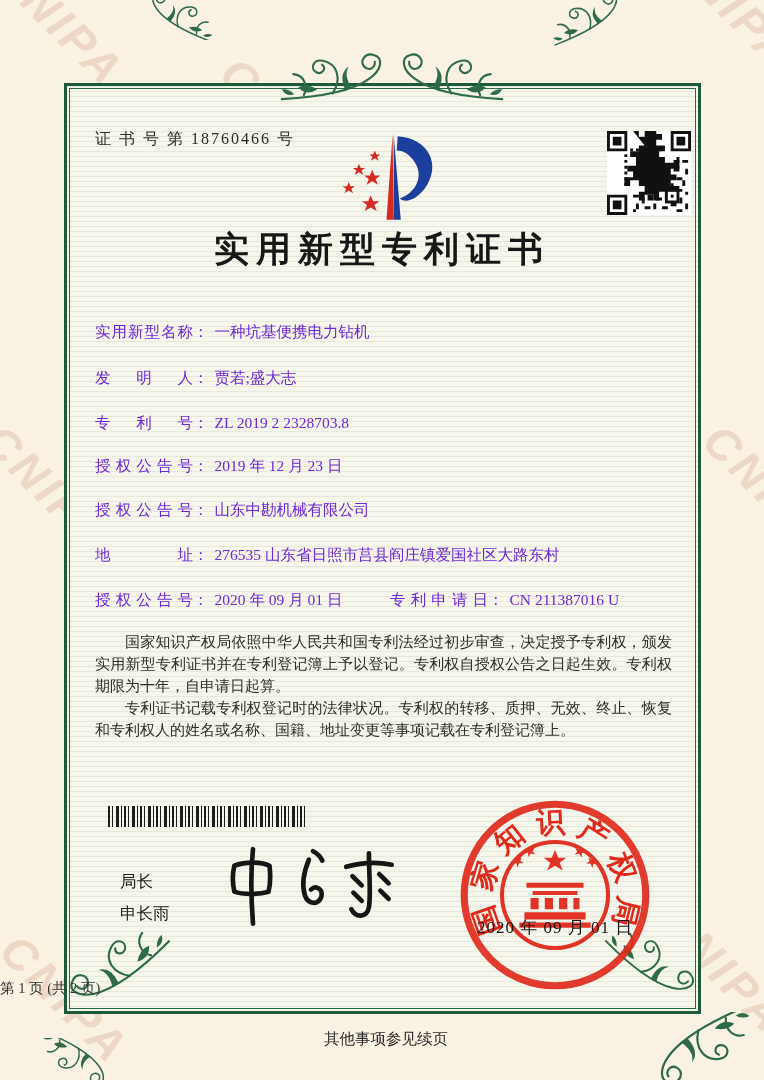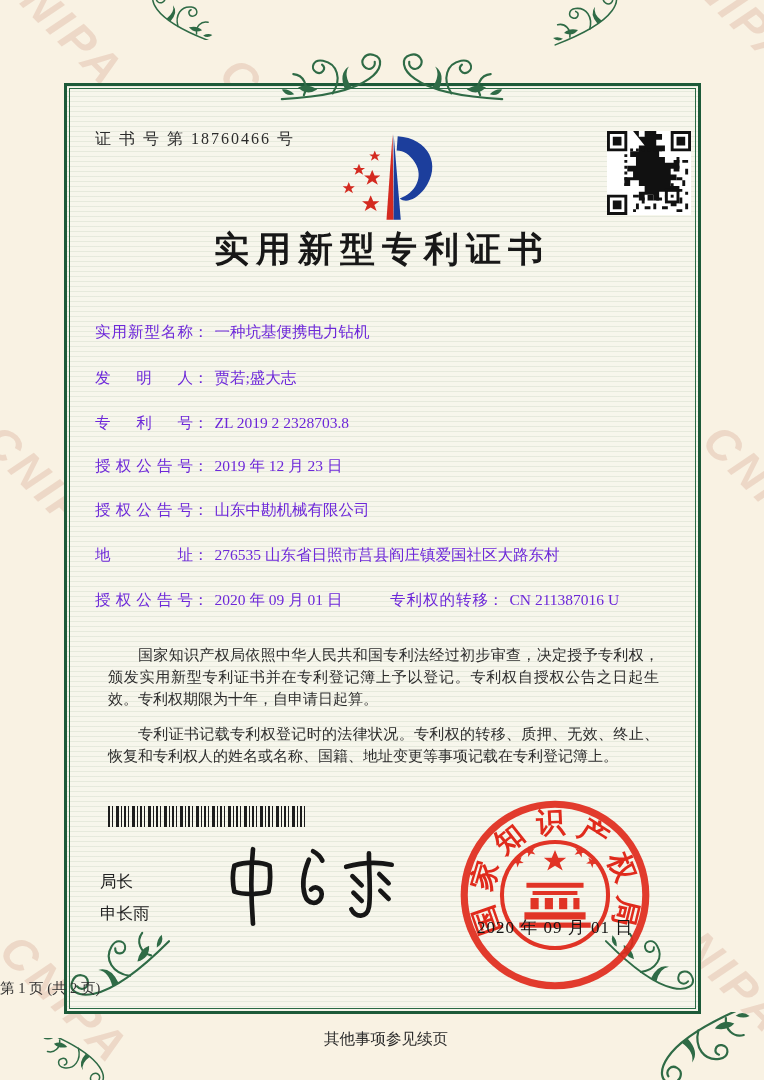--- a/index.html
+++ b/index.html
@@ -39,30 +39,30 @@
   .flabel{
     display:inline-block;width:98px;text-align:justify;text-align-last:justify;
     vertical-align:bottom;
   }
   .fcolon{display:inline-block;margin-right:6px;}
   .grant-second{position:absolute;left:295px;top:0;white-space:nowrap;}
   .paragraphs{
     left:95px;top:631px;width:577px;font-size:15px;line-height:22px;
     text-align:justify;color:#2c2c2c;
   }
-  .paragraphs p{margin:13px;text-indent:2em;}
+  .paragraphs p{margin:0;text-indent:2em;}
   .barcode{
     left:108px;top:806px;width:200px;height:21px;
     background:repeating-linear-gradient(90deg,
       #1c1c1c 0 2px, transparent 2px 4px,
       #1c1c1c 4px 5px, transparent 5px 8px,
       #1c1c1c 8px 11px, transparent 11px 13px,
       #1c1c1c 13px 14px, transparent 14px 16px);
   }
-  .signer{left:100px;top:866px;font-size:16.5px;line-height:32px;color:#222;}
+  .signer{left:120px;top:866px;font-size:16.5px;line-height:32px;color:#222;}
   .signature{left:212px;top:843px;}
   .seal{left:453px;top:793px;}
   .seal-date{
     left:453px;top:916px;width:204px;text-align:center;font-size:17px;
     color:#141414;letter-spacing:1px;z-index:6;
   }
   .page-number{left:0;right:0;top:979px;font-size:14.5px;color:#333;}
   .cont-note{left:8px;right:0;top:1029px;text-align:center;font-size:15.5px;color:#2b2b2b;}
   .orn{position:absolute;z-index:3;}
 </style>
@@ -186,21 +186,21 @@
   </div>
   <div class="abs field-row" style="top:500px">
     <span class="flabel">授权公告号</span><span class="fcolon">：</span><span>山东中勘机械有限公司</span>
   </div>
   <div class="abs field-row" style="top:545px">
     <span class="flabel">地址</span><span class="fcolon">：</span><span>276535 山东省日照市莒县阎庄镇爱国社区大路东村</span>
   </div>
   <div class="abs field-row" style="top:590px">
     <span class="flabel">授权公告号</span><span class="fcolon">：</span><span>2020 年 09 月 01 日</span>
     <span class="grant-second">
-      <span class="flabel">专利权的转移</span><span class="fcolon">：</span><span>CN 211387016 U</span>
+      <span class="flabel">专利申请日</span><span class="fcolon">：</span><span>CN 211387016 U</span>
     </span>
   </div>
 
   <div class="abs paragraphs">
     <p>国家知识产权局依照中华人民共和国专利法经过初步审查，决定授予专利权，颁发实用新型专利证书并在专利登记簿上予以登记。专利权自授权公告之日起生效。专利权期限为十年，自申请日起算。</p>
     <p>专利证书记载专利权登记时的法律状况。专利权的转移、质押、无效、终止、恢复和专利权人的姓名或名称、国籍、地址变更等事项记载在专利登记簿上。</p>
   </div>
 
   <div class="abs barcode"></div>
 

